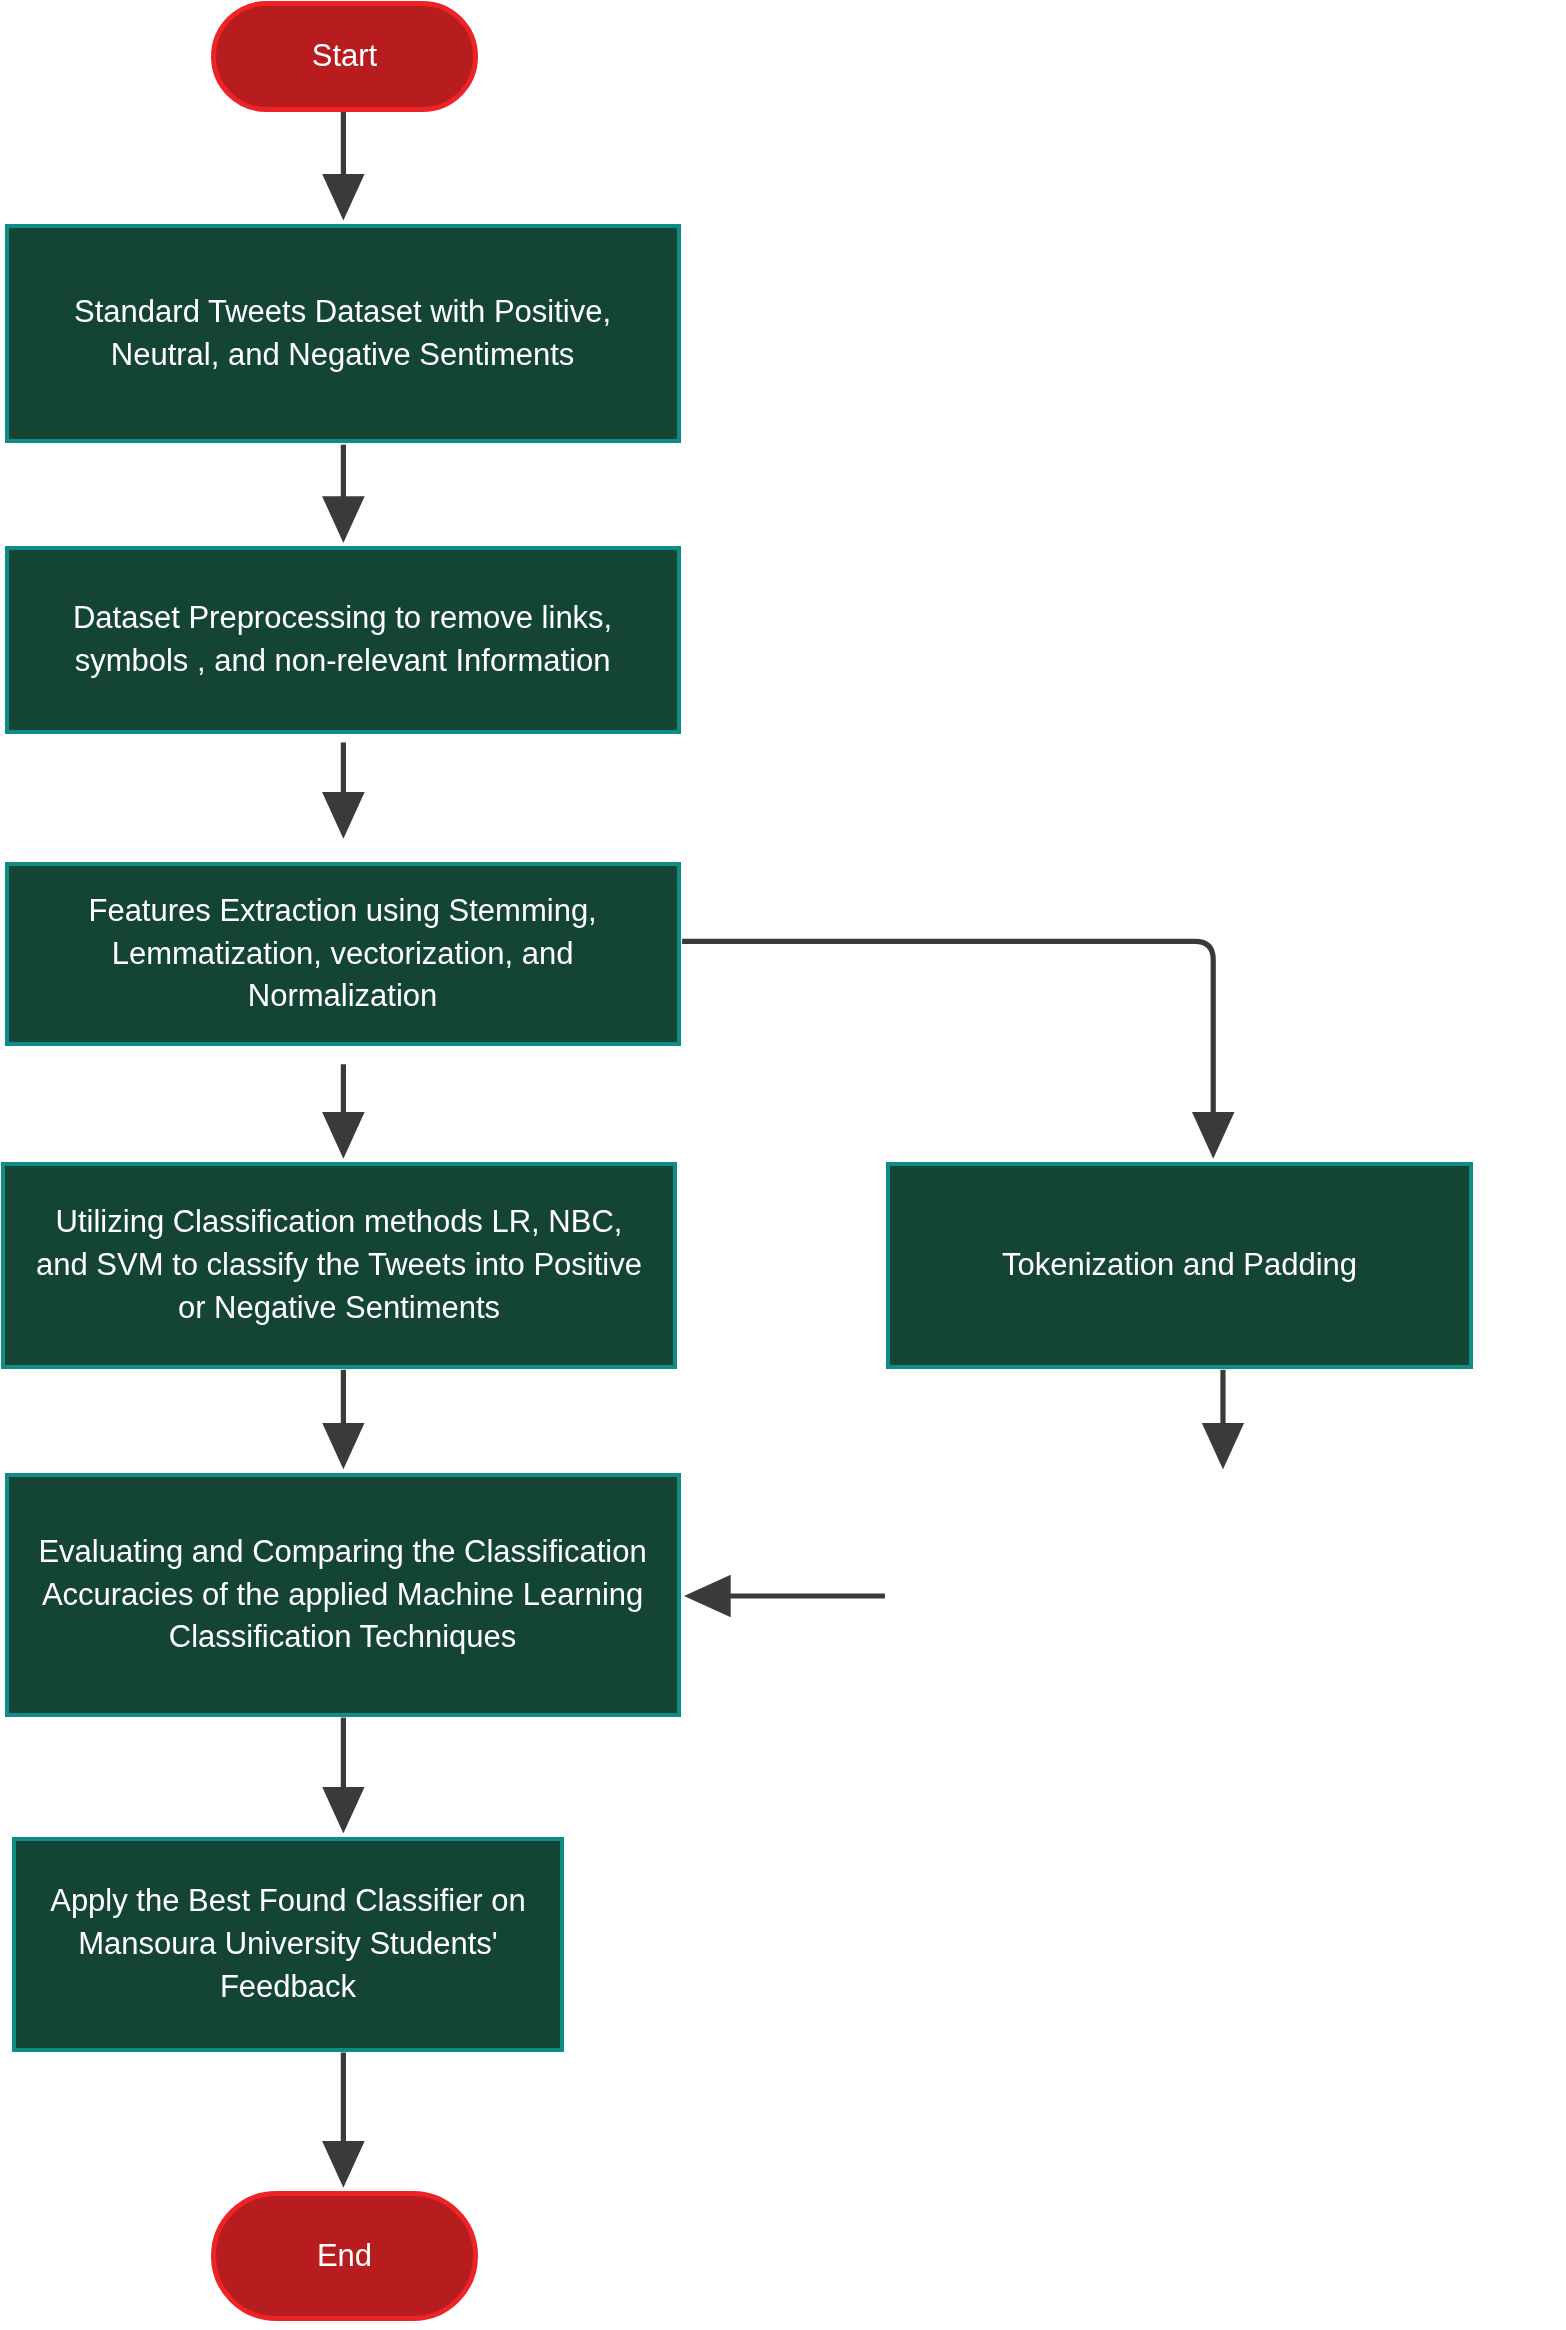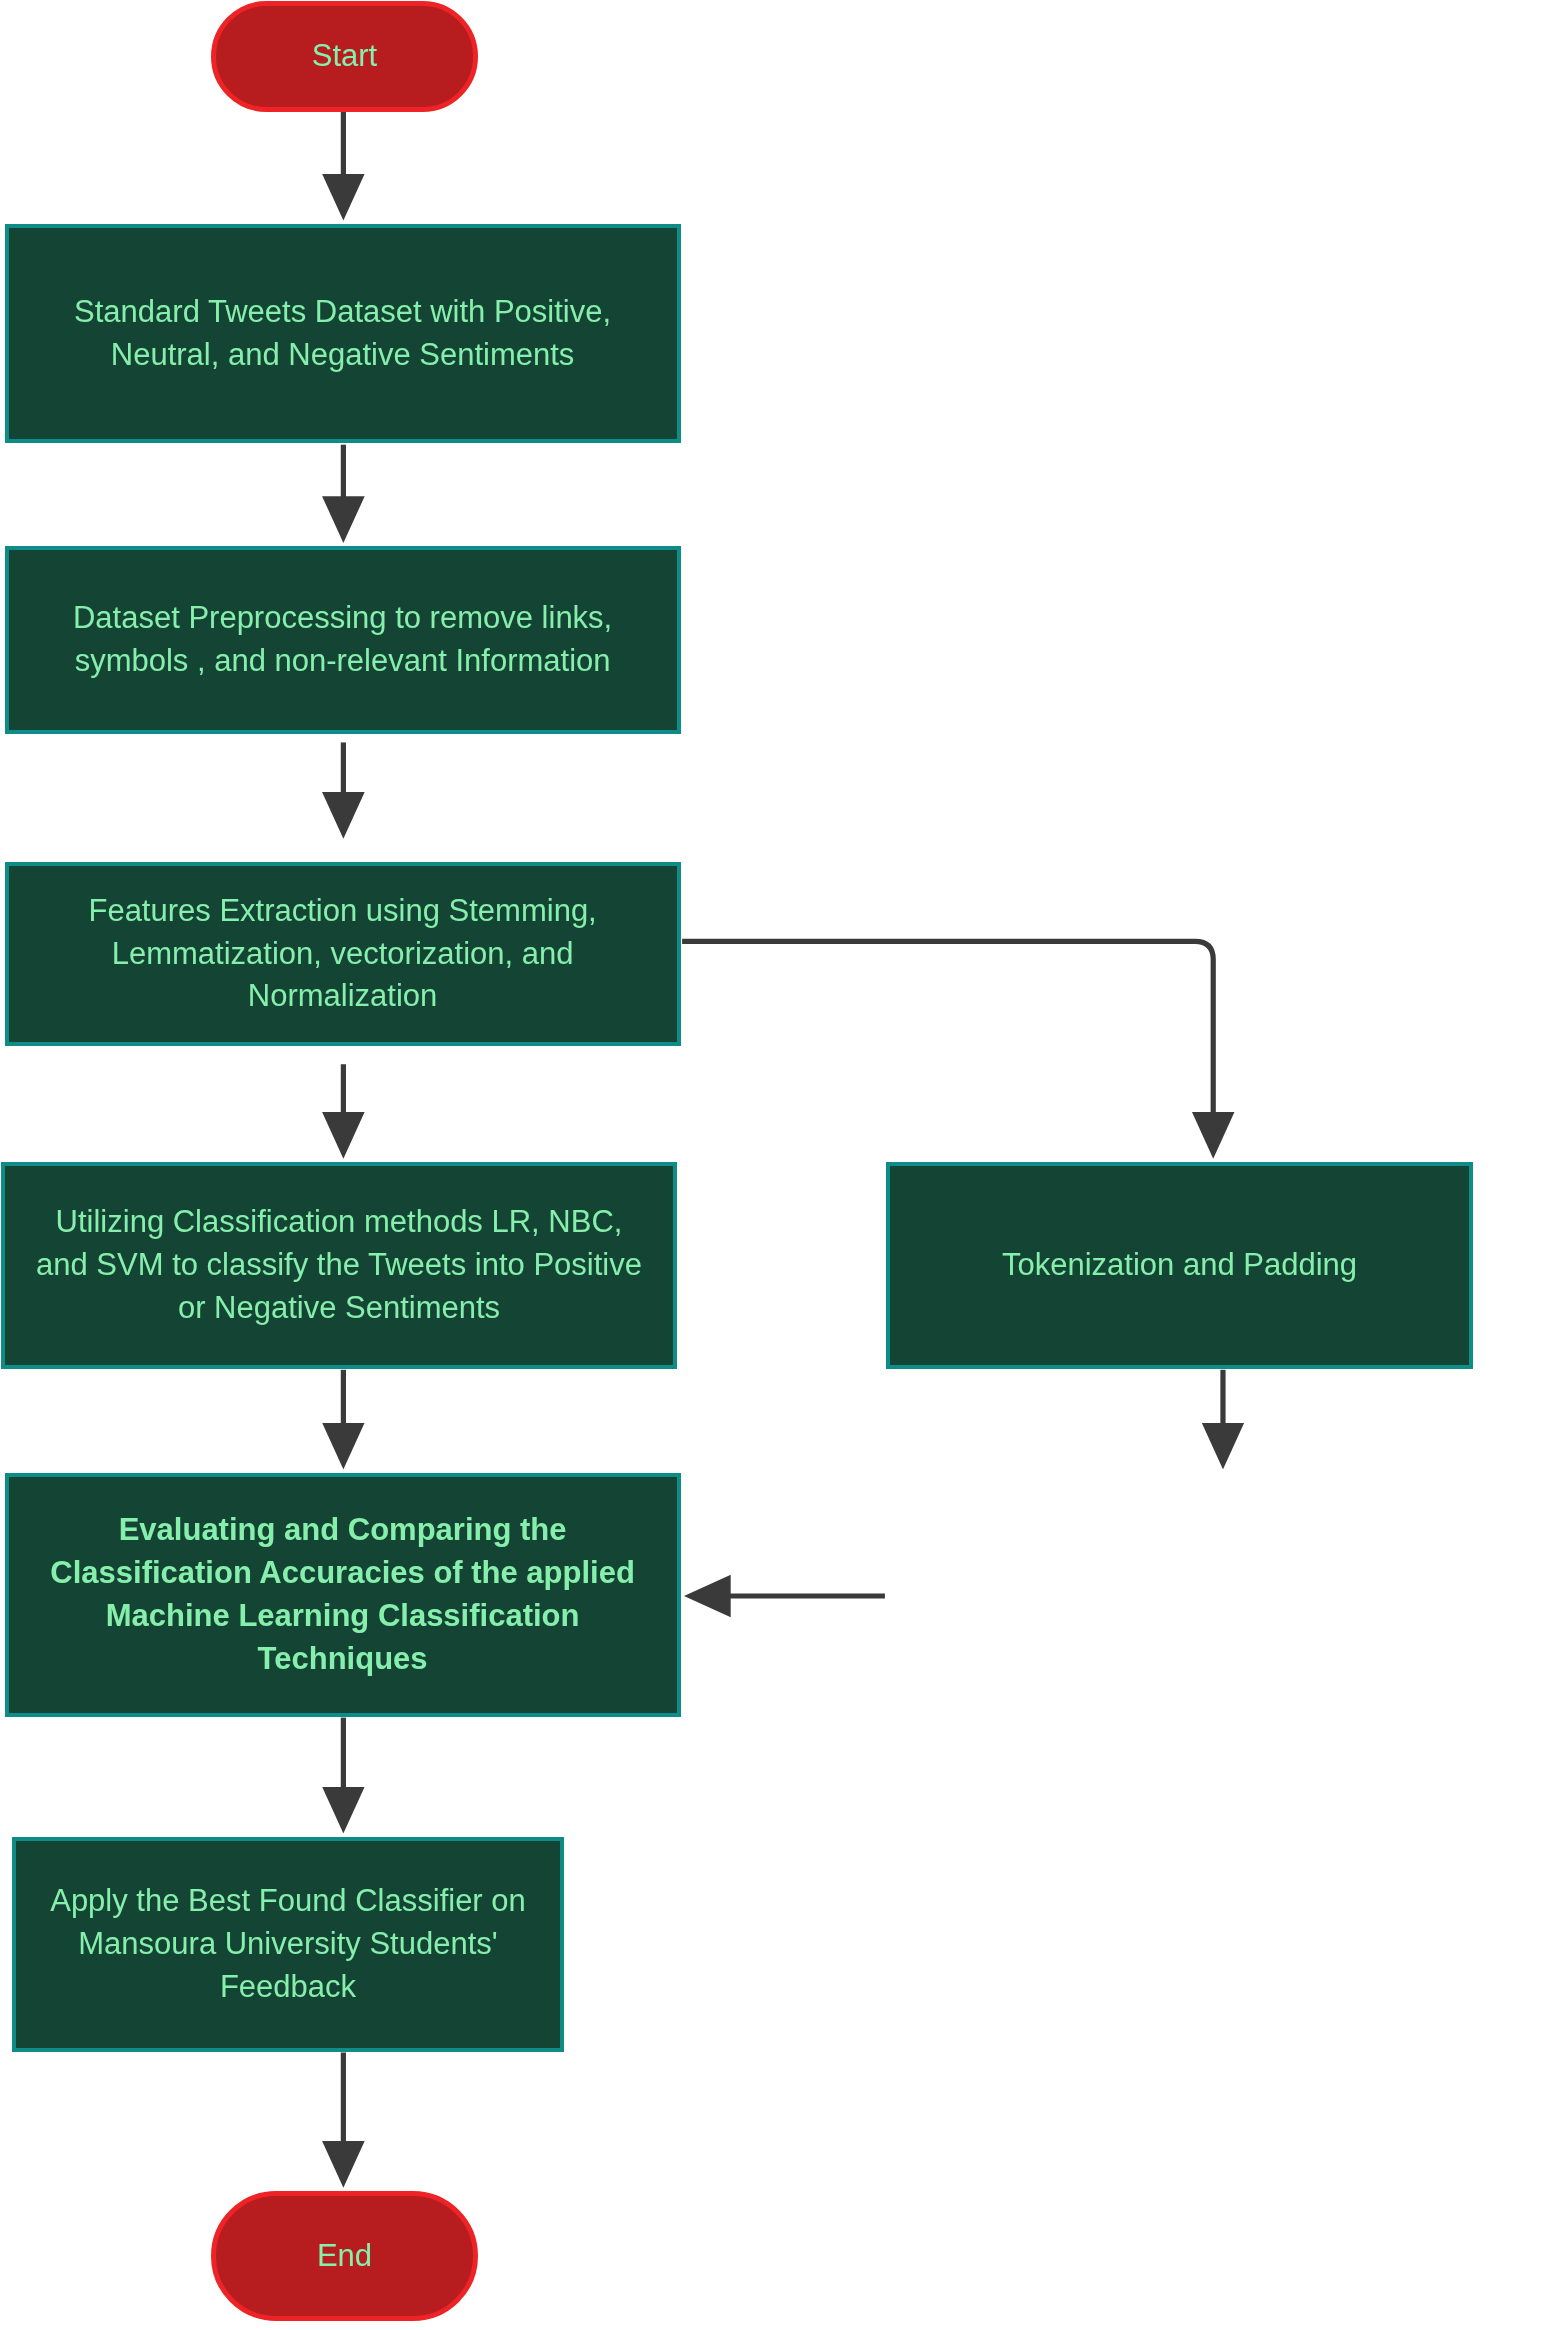--- a/index.html
+++ b/index.html
@@ -28,21 +28,21 @@
     height: 2330px;
     pointer-events: none;
   }
   .node {
     position: absolute;
     box-sizing: border-box;
     display: flex;
     align-items: center;
     justify-content: center;
     text-align: center;
-    color: #86efac;
+    color: #ffffff;
     line-height: 1.38;
   }
   .node-process {
     background: #144434;
     border: 4.6px solid #0E8C88;
     font-size: 31px;
     padding: 0 22px;
   }
   .node-terminator {
     background: #B71C1F;
@@ -102,21 +102,21 @@
   </div>
 
   <div class="node node-process" style="left:4.6px; top:842px; width:676px; height:184px;margin-top:20px;">
     <span class="node-label">Features Extraction using  Stemming, Lemmatization, vectorization, and Normalization</span>
   </div>
 
   <div class="node node-process" style="left:1px; top:1162px; width:676px; height:207px;">
     <span class="node-label">Utilizing Classification methods LR, NBC, and SVM to classify the Tweets into Positive or Negative Sentiments</span>
   </div>
 
-  <div class="node node-process" style="left:4.6px; top:1473px; width:676px; height:244px;font-weight:bold;">
+  <div class="node node-process" style="left:4.6px; top:1473px; width:676px; height:244px;">
     <span class="node-label">Evaluating and Comparing the Classification Accuracies of the applied Machine Learning Classification Techniques</span>
   </div>
 
   <div class="node node-process" style="left:12px; top:1837px; width:552px; height:215px;">
     <span class="node-label">Apply the Best Found Classifier on Mansoura University Students' Feedback</span>
   </div>
 
   <div class="node node-terminator" style="left:211px; top:2191px; width:267px; height:130px;">
     <span class="node-label">End</span>
   </div>

